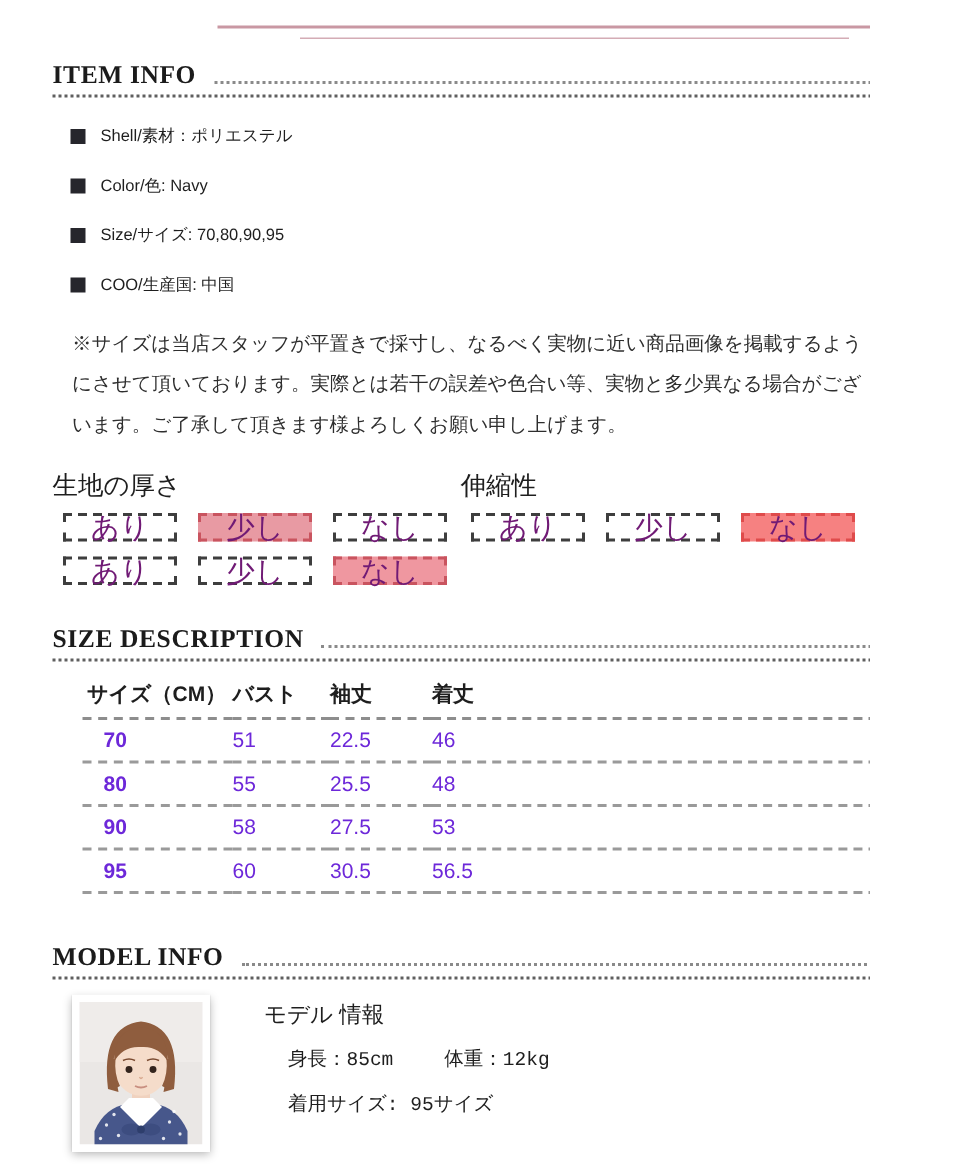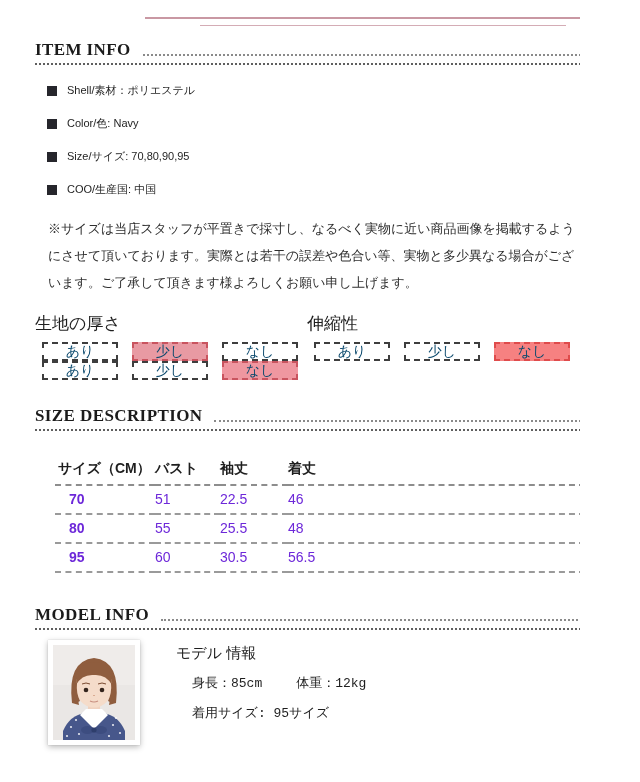--- a/index.html
+++ b/index.html
@@ -21,31 +21,31 @@
   .sec-h .fill { flex:1; border-bottom:2px dotted #8a8a8a; margin:0 0 4px 12px; }
 
   
   .bullets { margin-top:18px; }
   .bullet { display:flex; align-items:center; margin-bottom:18px; font-size:11px; color:#1e1e1e; }
   .bullet .sq { width:10px; height:10px; background:#26262c; margin:0 10px 0 12px; flex:0 0 auto; }
 
   .note { margin:6px 0 16px 13px; width:537px; font-size:13px; line-height:27px; color:#2e2e2e; }
 
   
-  .attrs { margin-top:12px; display:grid; grid-template-columns:272px 1fr; row-gap:0; }
+  .attrs { margin-top:12px; display:grid; grid-template-columns:272px 1fr; row-gap:10px; }
   .group .g-label { font-size:17px; color:#1e1e1e; margin-bottom:7px; }
   .opts { display:flex; gap:14px; margin-left:7px; }
-  .opt { width:76px; height:19px; border:2px dashed #3e3e3e; background:#fff; display:flex; align-items:center; justify-content:center; font-size:14px; color:#0c4a6e; }
+  .opt { width:76px; height:19px; border:2px dashed #3e3e3e; background:#fff; display:flex; align-items:center; justify-content:center; font-size:19px; color:#701a75; }
   .opt.hl-a { background:#e89aa3; border-color:#c9545f; }
   .opt.hl-b { background:#f68181; border-color:#df4b4b; }
   .opt.hl-c { background:#ef97a0; border-color:#c9545f; }
 
   
   .size-sec { margin-top:26px; }
-  table.sizes { margin:26px 0 0 20px; width:530px; border-collapse:collapse; }
+  table.sizes { margin:10px 0 0 20px; width:530px; border-collapse:collapse; }
   table.sizes th { font-size:14px; font-weight:bold; text-align:left; padding:3px 0 6px 0; border-bottom:2px dashed #8d8d8d; color:#1e1e1e; }
   table.sizes td { font-size:14px; padding:5px 0 6px 0; border-bottom:2px dashed #9a9a9a; color:#6d28d9; }
   table.sizes .c1 { width:100px; padding-left:3px; }
   table.sizes .c2 { width:65px; }
   table.sizes .c3 { width:68px; }
   table.sizes td.c1 { font-weight:bold; padding-left:14px; }
 
   
   .model-sec { margin-top:32px; }
   .model-row { display:flex; margin-top:10px; }
@@ -146,20 +146,26 @@
             <td class="c3">22.5</td>
             <td>46</td>
           </tr>
           <tr>
             <td class="c1">80</td>
             <td class="c2">55</td>
             <td class="c3">25.5</td>
             <td>48</td>
           </tr>
           <tr>
+            <td class="c1">90</td>
+            <td class="c2">58</td>
+            <td class="c3">27.5</td>
+            <td>53</td>
+          </tr>
+          <tr>
             <td class="c1">95</td>
             <td class="c2">60</td>
             <td class="c3">30.5</td>
             <td>56.5</td>
           </tr>
         </tbody>
       </table>
     </div>
 
     <div class="model-sec">

